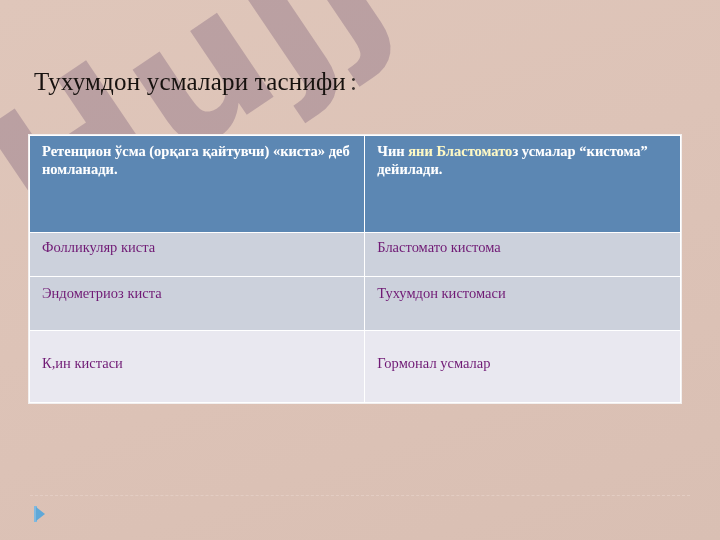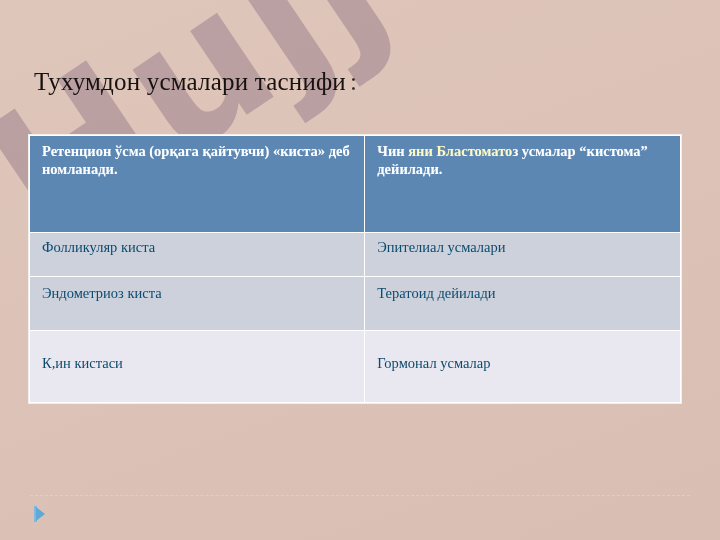--- a/index.html
+++ b/index.html
@@ -94,21 +94,21 @@
     height: 82px;
     vertical-align: top;
     text-shadow: 0 0 1px rgba(255,255,255,0.25);
   }
   thead th .hl {
     color: #fef9c3;
   }
 
   tbody td {
     font-size: 14.5px;
-    color: #0c4a6e;
+    color: #701a75;
     font-weight: normal;
     line-height: 1.2;
     height: 28px;
   }
   tbody tr.odd td  { background: #ccd1dc; }
   tbody tr.even td { background: #e9e8f0; }
 
   tbody tr:nth-child(1) td { height: 27px; padding-top: 6px; padding-bottom: 10px; }
   tbody tr:nth-child(2) td { height: 33px; padding-top: 8px; padding-bottom: 12px; }
   tbody tr:nth-child(3) td { height: 33px; padding-top: 24px; padding-bottom: 14px; }
@@ -171,25 +171,25 @@
         <tr>
           <th>Ретенцион ўсма (орқага қайтувчи) «киста» деб номланади.</th>
           <th>
             <span>Чин </span><span class="hl">яни Бластомато</span><span>з усмалар “кистома” дейилади.</span>
           </th>
         </tr>
       </thead>
       <tbody>
         <tr class="odd">
           <td>Фолликуляр киста</td>
-          <td>Эпителиал усмалари</td>
+          <td>Бластомато кистома</td>
         </tr>
         <tr class="odd">
           <td>Эндометриоз киста</td>
-          <td>Тератоид дейилади</td>
+          <td>Тухумдон кистомаси</td>
         </tr>
         <tr class="even">
           <td>К,ин кистаси</td>
           <td>Гормонал   усмалар</td>
         </tr>
       </tbody>
     </table>
   </div>
 
   <div class="dash-rule"></div>

